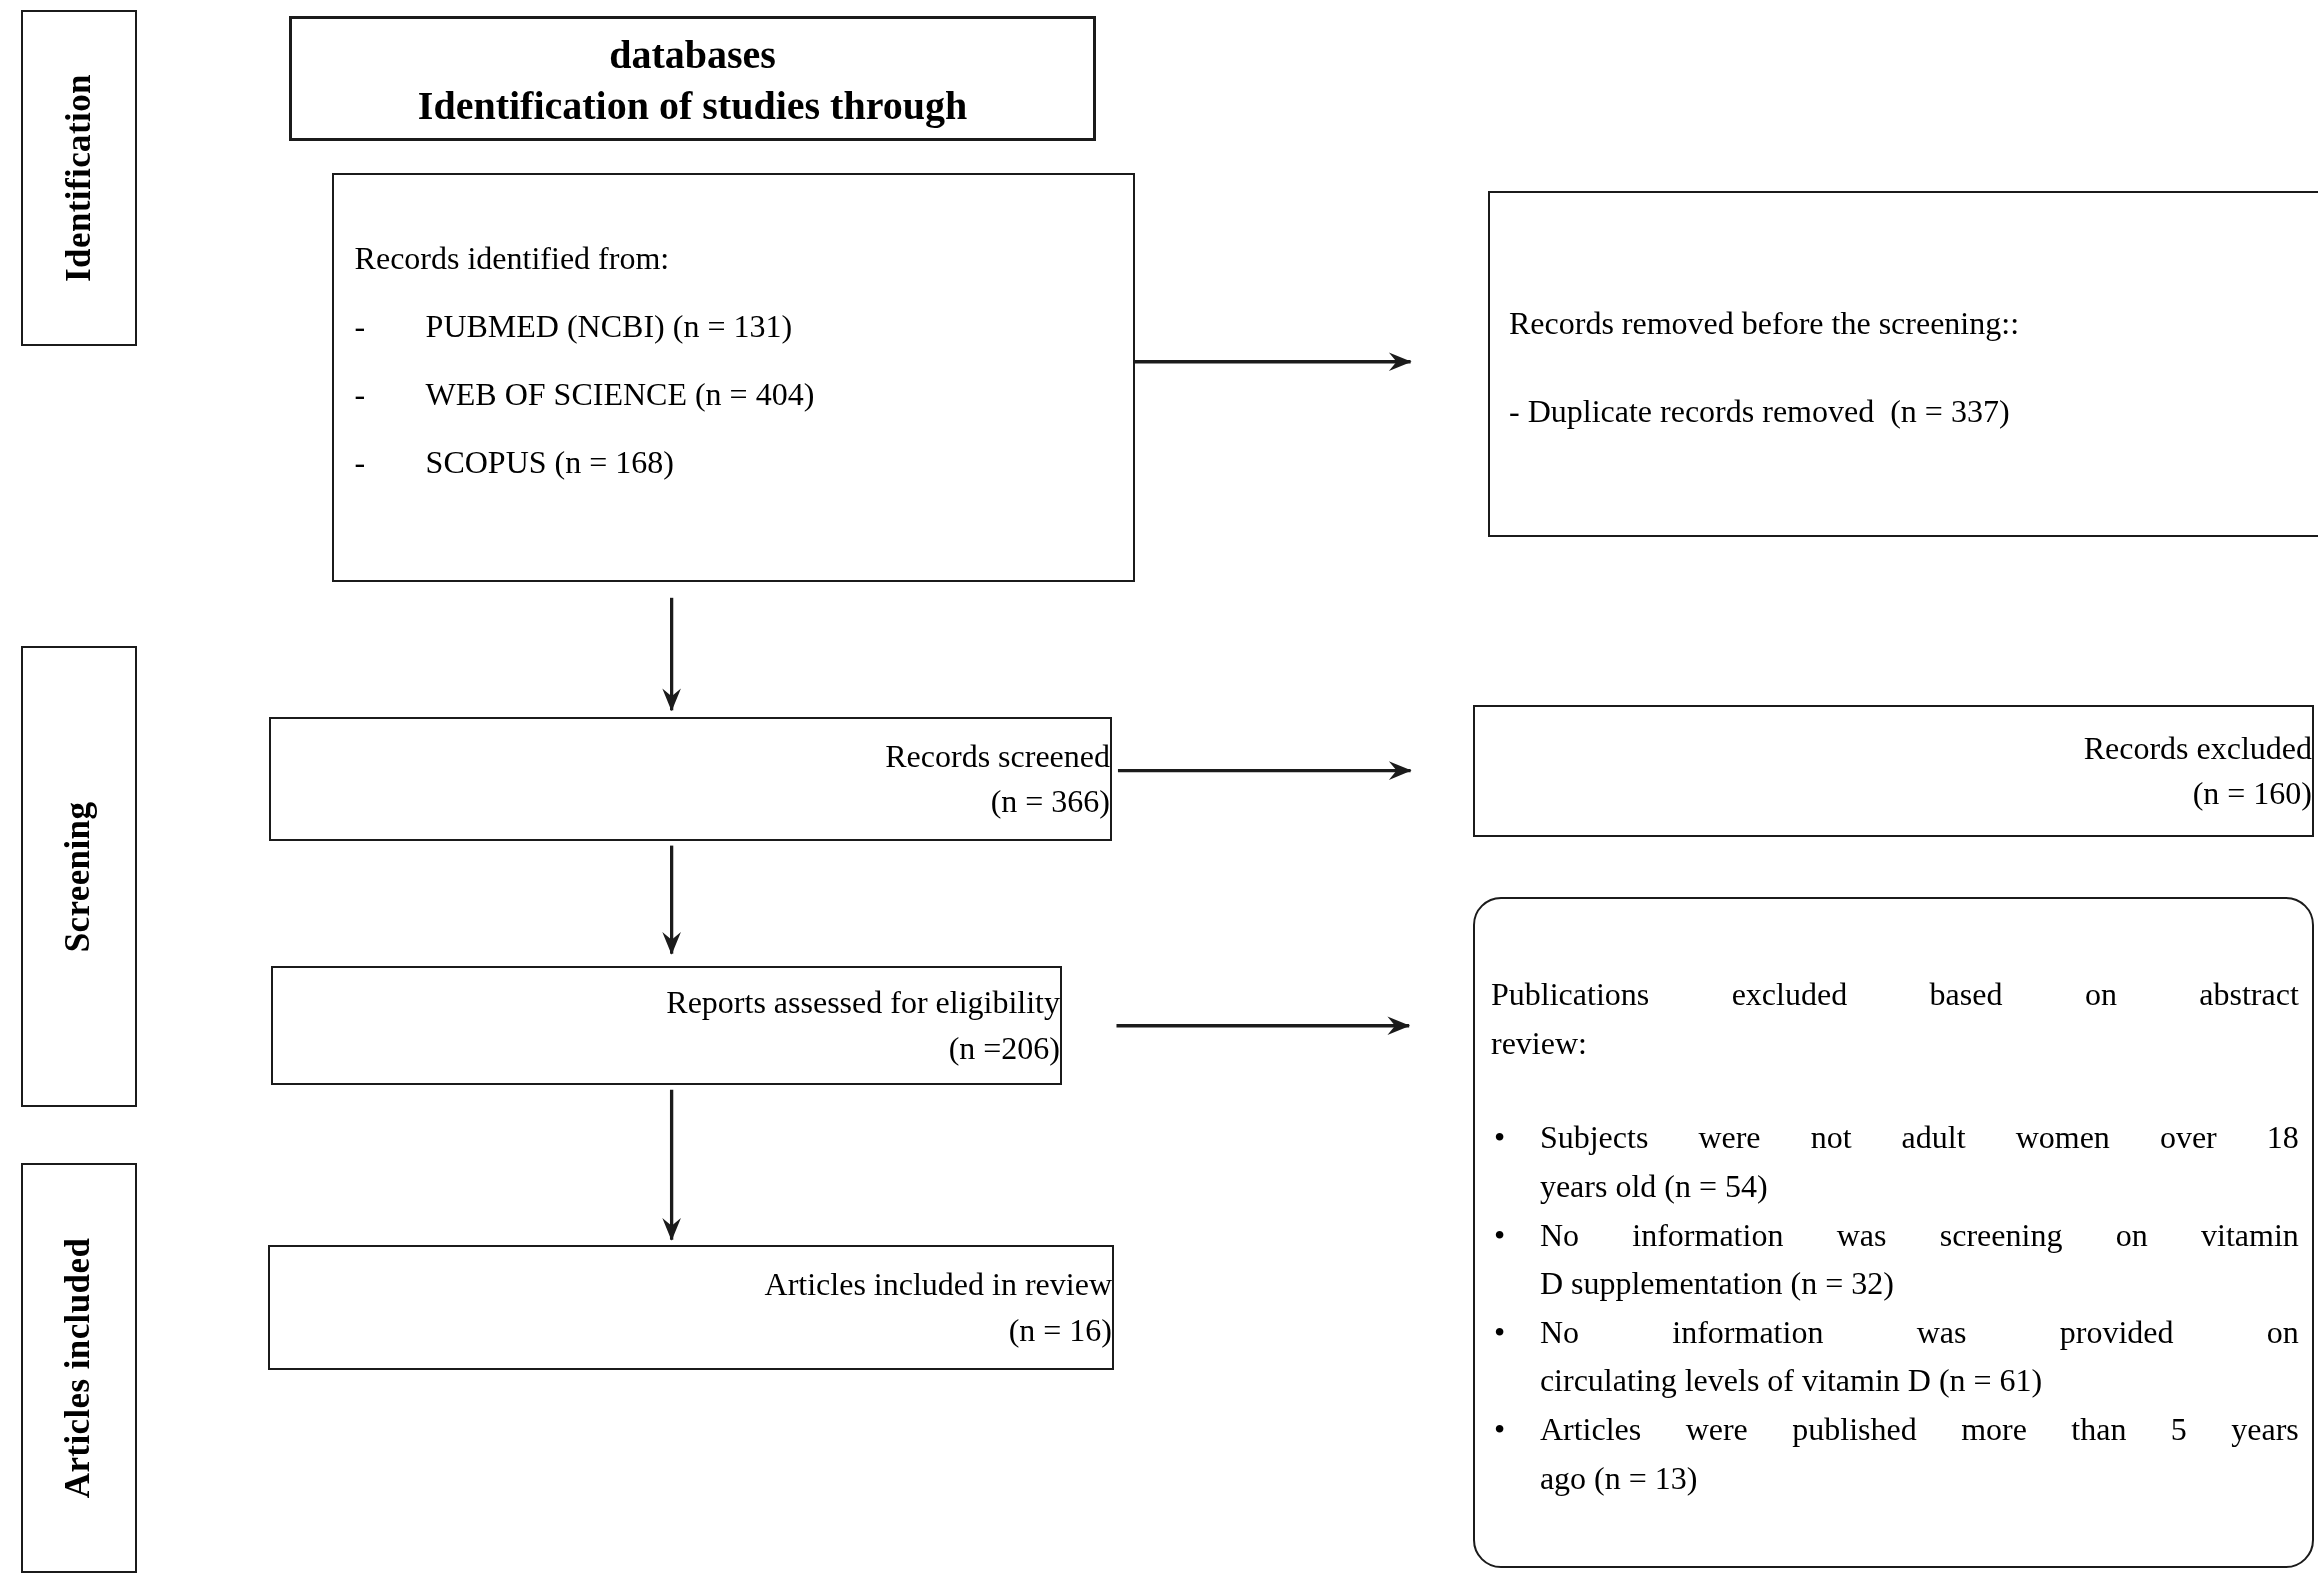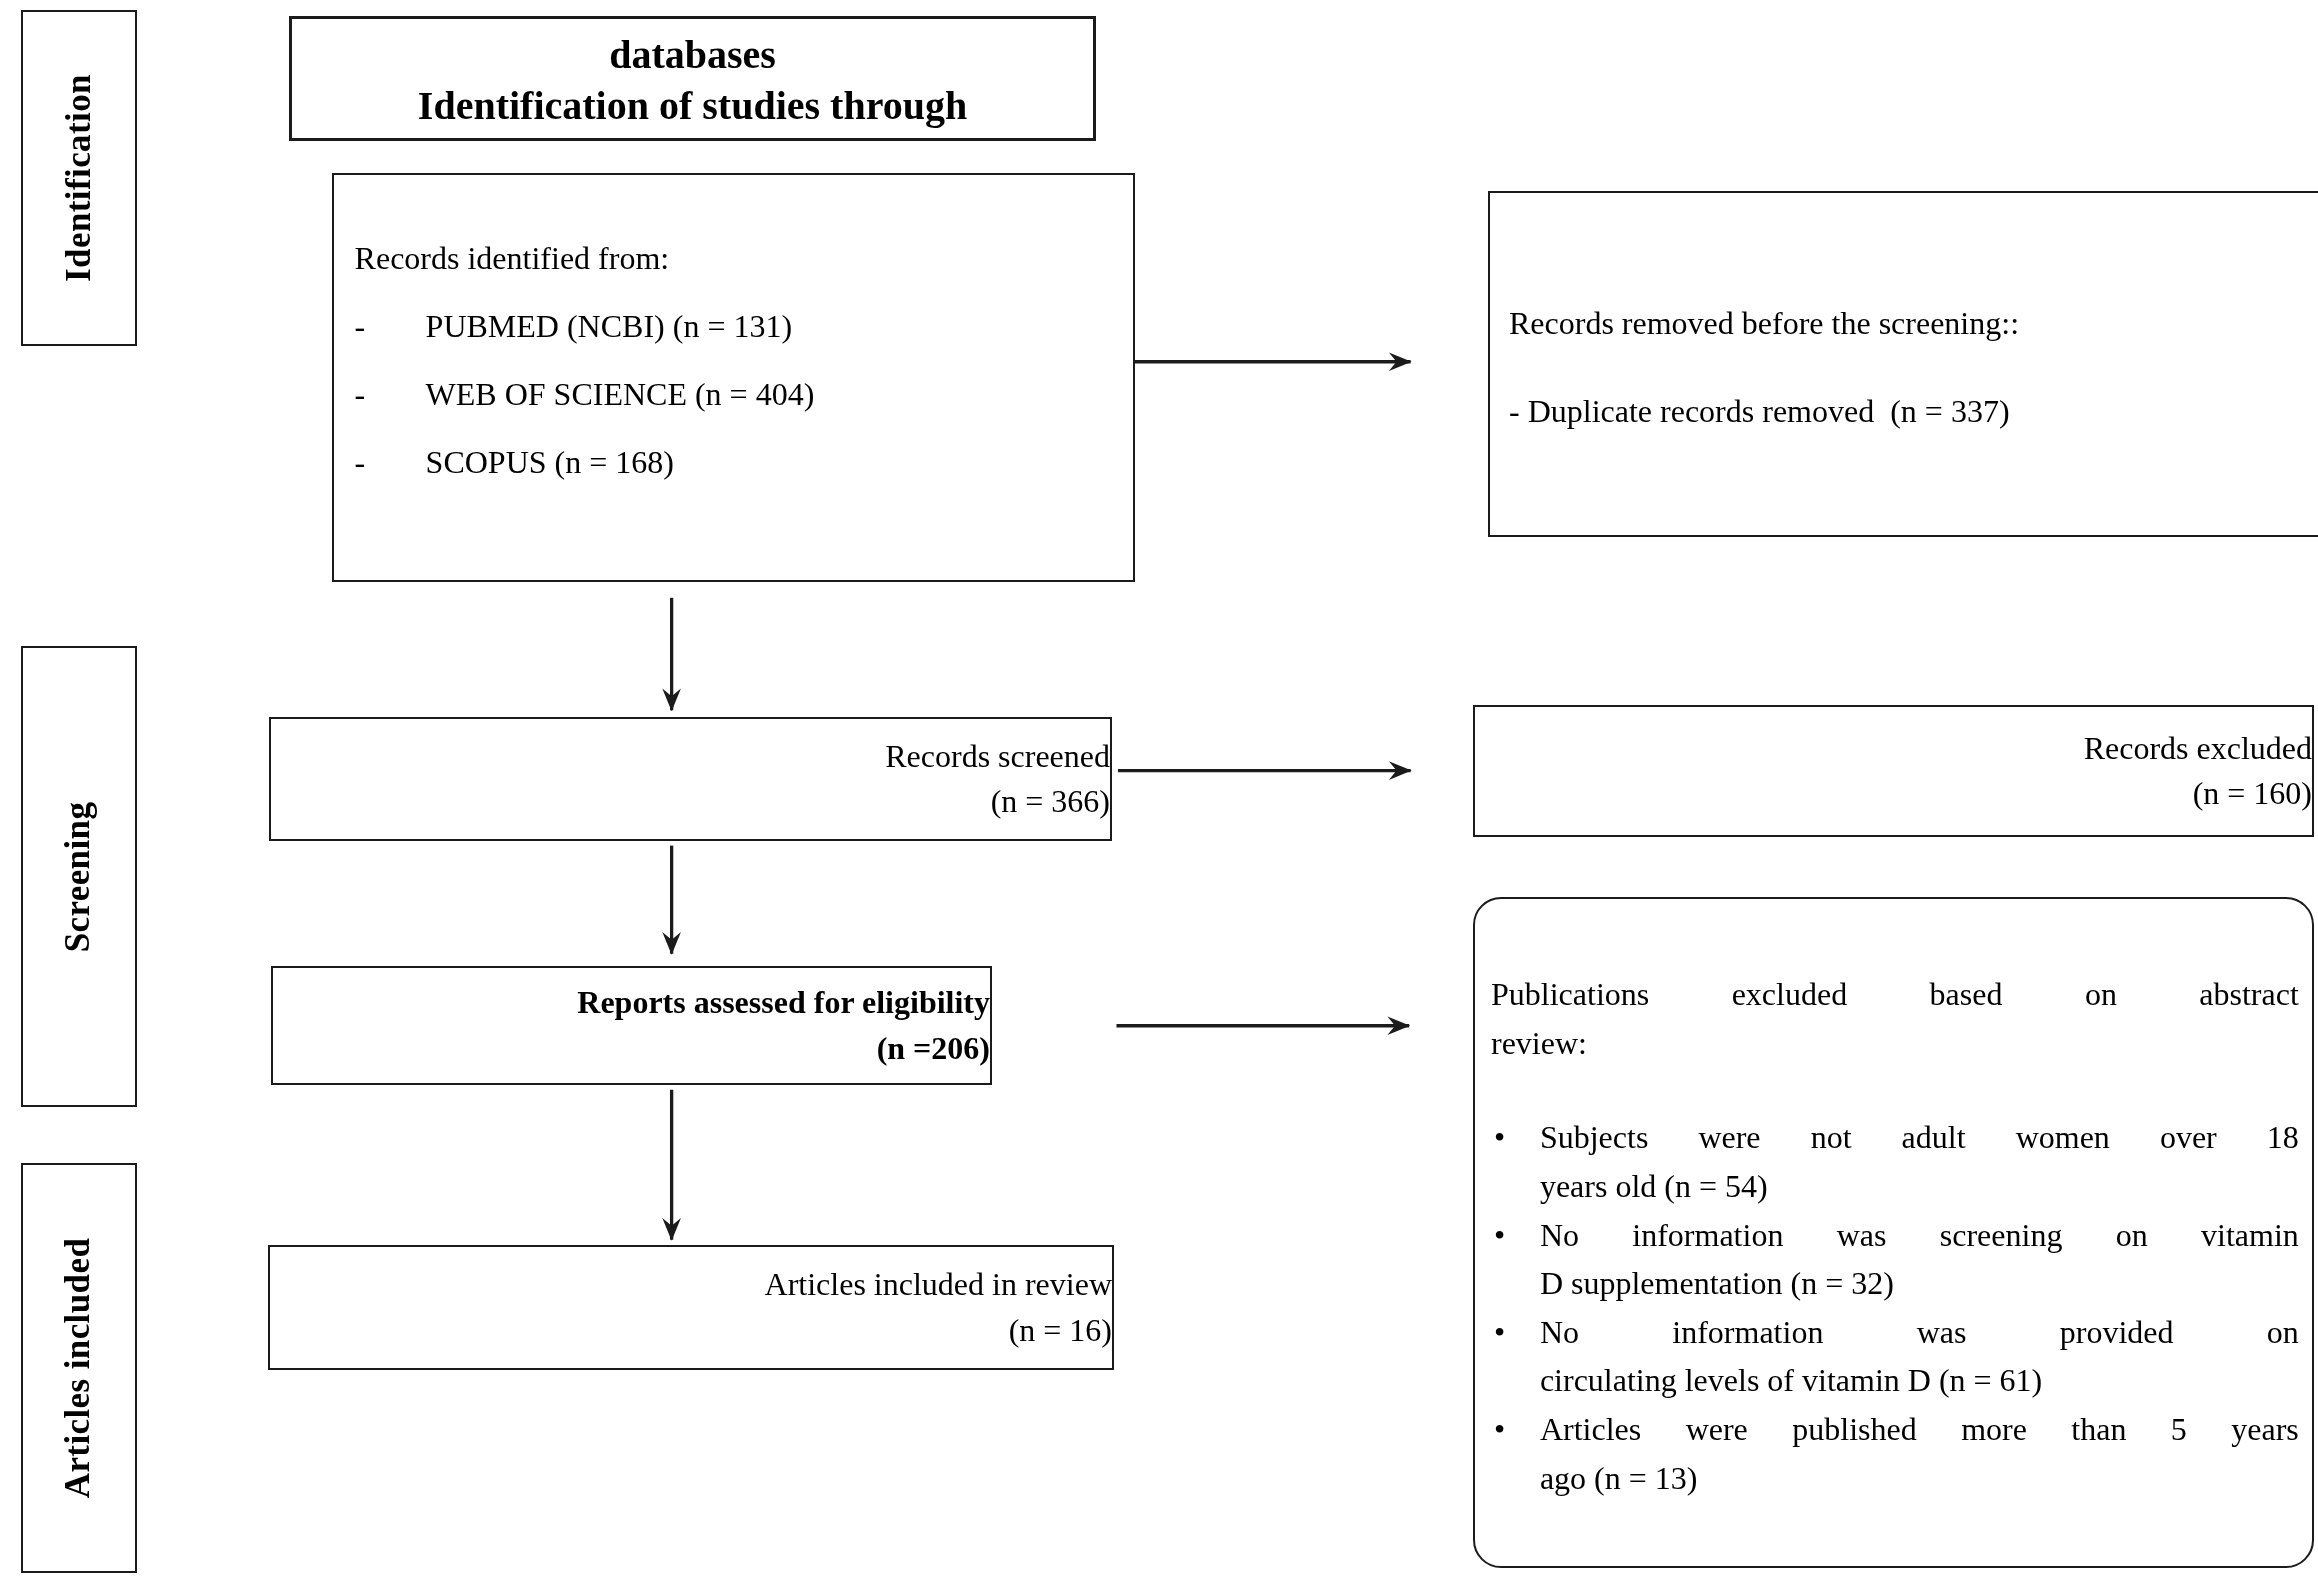--- a/index.html
+++ b/index.html
@@ -58,21 +58,21 @@
   .center-box {
     display: flex;
     flex-direction: column;
     align-items: flex-end;
     justify-content: center;
     text-align: center;
     font-size: 32px;
     line-height: 1.42;
   }
   #records-screened { left: 269px; top: 717px;  width: 843px; height: 124px; }
-  #reports-assessed { left: 271px; top: 966px; width: 721px; height: 119px; font-weight: bold; }
+  #reports-assessed { left: 271px; top: 966px; width: 791px; height: 119px; }
   #articles-included{ left: 268px; top: 1245px; width: 846px; height: 125px; }
   #records-excluded { left: 1473px; top: 705px; width: 841px; height: 132px; }
 
   
   #records-removed {
     left: 1473px; top: 191px; width: 841px; height: 346px;
     display: flex;
     flex-direction: column;
     justify-content: center;
     row-gap: 43px;

